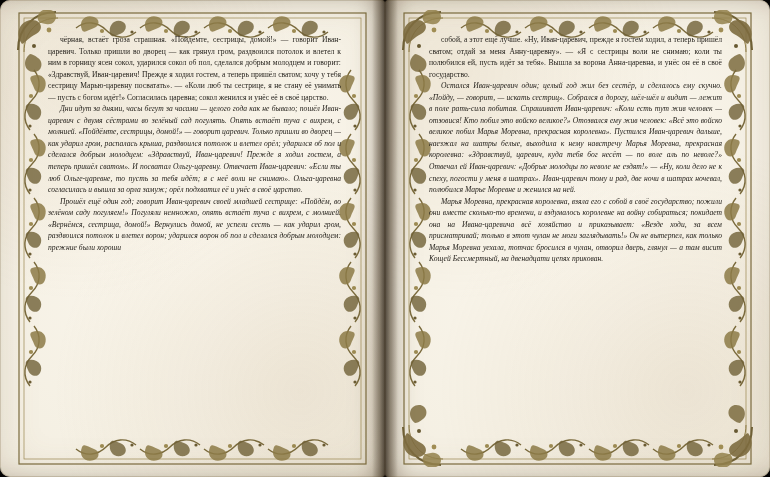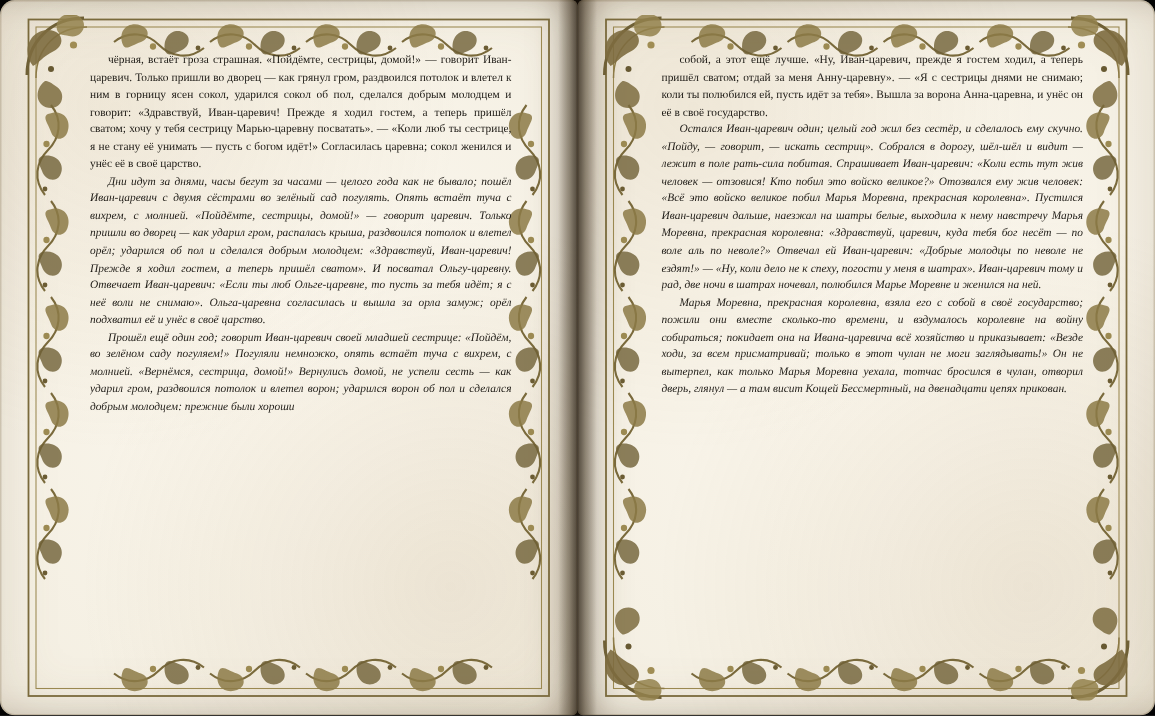--- a/index.html
+++ b/index.html
@@ -79,21 +79,20 @@
   }
   .frame svg { width: 100%; height: 100%; display: block; }
 
   .textblock {
     position: absolute;
     left: 48px;
     right: 44px;
     top: 34px;
     bottom: 34px;
     overflow: hidden;
-    margin-left: 12px;
   }
   .leaf.right .textblock { left: 44px; right: 48px; }
 
   .textblock p {
     margin: 0 0 0 0;
     font-size: 7.6px;
     line-height: 11.55px;
     text-align: justify;
     text-indent: 12px;
     color: #1d1a15;
@@ -244,21 +243,21 @@
             <use href="#vineR"></use>
             <use href="#vineR" transform="translate(64,0)"></use>
             <use href="#vineR" transform="translate(128,0)"></use>
             <use href="#vineR" transform="translate(192,0)"></use>
             <use href="#vineR" transform="translate(256,0)"></use>
           </g>
         </svg>
       </div>
 
       <div class="textblock">
-        <p>собой, а этот ещё лучше. «Ну, Иван-царевич, прежде я гостем ходил, а теперь пришёл сватом; отдай за меня Анну-царевну». — «Я с сестрицы днями не снимаю; коли ты полюбился ей, пусть идёт за тебя». Вышла за ворона Анна-царевна, и унёс он её в своё государство.</p>
+        <p>собой, а этот ещё лучше. «Ну, Иван-царевич, прежде я гостем ходил, а теперь пришёл сватом; отдай за меня Анну-царевну». — «Я с сестрицы воли не снимаю; коли ты полюбился ей, пусть идёт за тебя». Вышла за ворона Анна-царевна, и унёс он её в своё государство.</p>
         <p>Остался Иван-царевич один; целый год жил без сестёр, и сделалось ему скучно. «Пойду, — говорит, — искать сестриц». Собрался в дорогу, шёл-шёл и видит — лежит в поле рать-сила побитая. Спрашивает Иван-царевич: «Коли есть тут жив человек — отзовися! Кто побил это войско великое?» Отозвался ему жив человек: «Всё это войско великое побил Марья Моревна, прекрасная королевна». Пустился Иван-царевич дальше, наезжал на шатры белые, выходила к нему навстречу Марья Моревна, прекрасная королевна: «Здравствуй, царевич, куда тебя бог несёт — по воле аль по неволе?» Отвечал ей Иван-царевич: «Добрые молодцы по неволе не ездят!» — «Ну, коли дело не к спеху, погости у меня в шатрах». Иван-царевич тому и рад, две ночи в шатрах ночевал, полюбился Марье Моревне и женился на ней.</p>
         <p>Марья Моревна, прекрасная королевна, взяла его с собой в своё государство; пожили они вместе сколько-то времени, и вздумалось королевне на войну собираться; покидает она на Ивана-царевича всё хозяйство и приказывает: «Везде ходи, за всем присматривай; только в этот чулан не моги заглядывать!» Он не вытерпел, как только Марья Моревна уехала, тотчас бросился в чулан, отворил дверь, глянул — а там висит Кощей Бессмертный, на двенадцати цепях прикован.</p>
       </div>
     </div>
 
     <div class="gutter"></div>
   </div>
 </div>
 
 </body></html>

